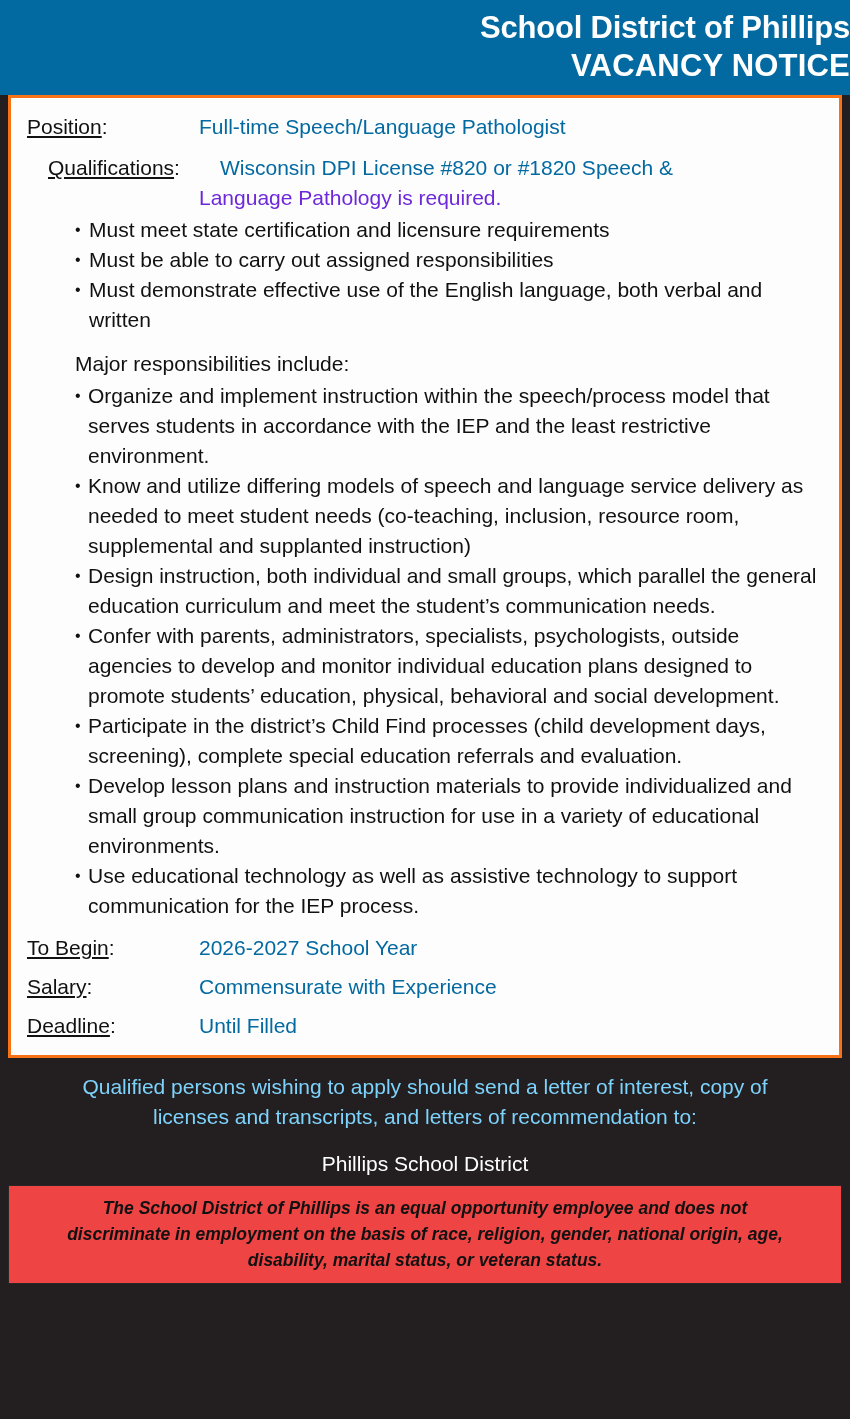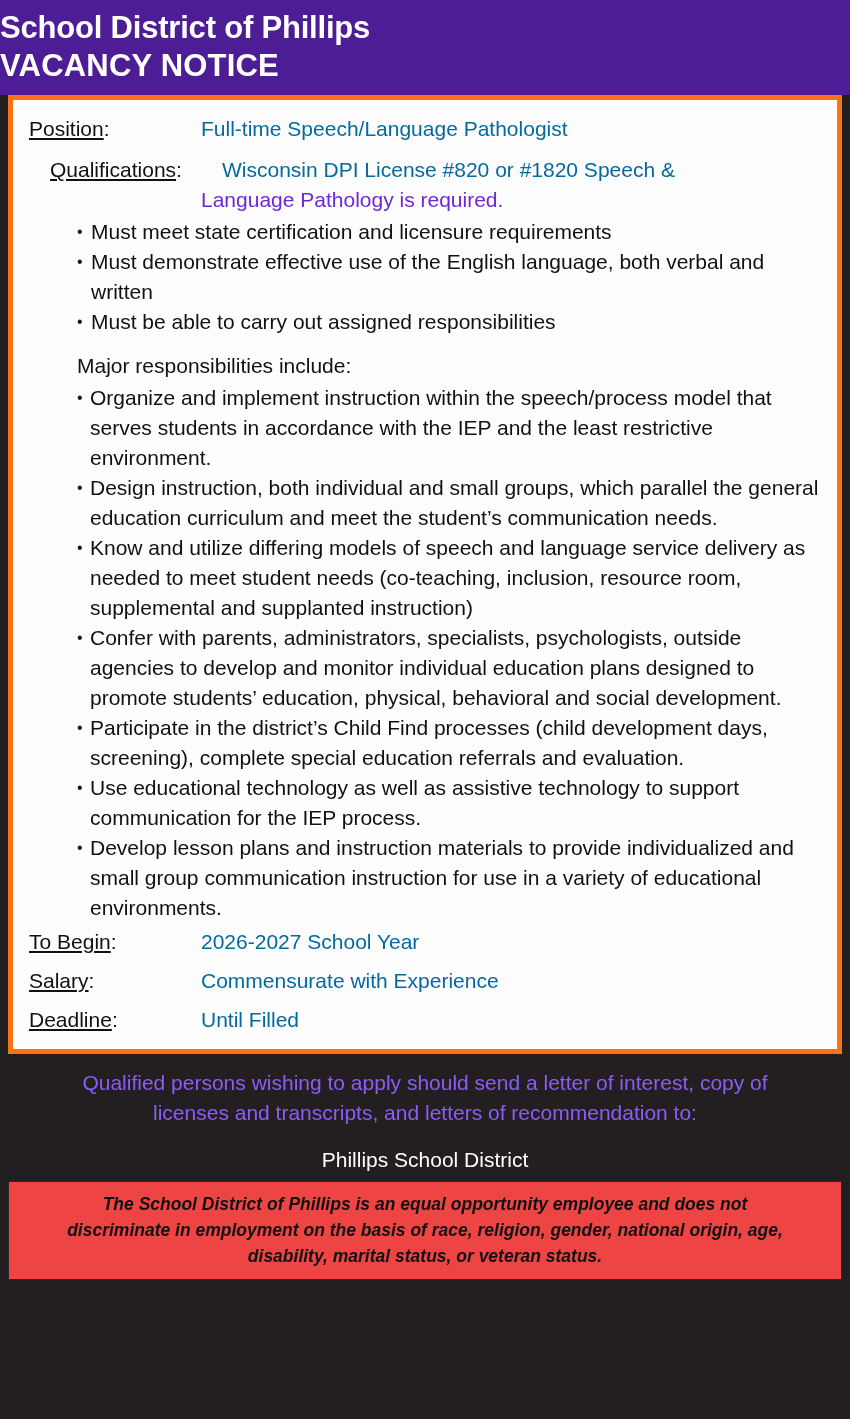--- a/index.html
+++ b/index.html
@@ -19,23 +19,23 @@
     width: 850px;
     height: 1419px;
     background: #231f20;
     box-sizing: border-box;
     display: flex;
     flex-direction: column;
   }
 
   
   .header {
-    text-align: left;
+    text-align: right;
     padding: 8px 0 10px 0;
-    background: #4c1d95;
+    background: #0369a1;
   }
   .header-line1 {
     font-size: 31px;
     font-weight: bold;
     line-height: 39px;
     letter-spacing: -0.2px;
     color: #ffffff;
     white-space: nowrap;
   }
   .header-line2 {
@@ -45,21 +45,21 @@
     letter-spacing: 0.2px;
     color: #ffffff;
     white-space: nowrap;
   }
 
   
   .panel {
     background: #fdfdfd;
     color: #111111;
     margin: 0 8px;
-    border: 5px solid #f97316;
+    border: 3px solid #f97316;
     box-sizing: border-box;
     padding: 14px 14px 12px 16px;
     flex: 0 0 auto;
   }
 
   .field-row {
     display: flex;
     align-items: baseline;
     font-size: 21px;
     line-height: 30px;
@@ -118,40 +118,40 @@
   }
 
   .section-heading {
     font-size: 21px;
     line-height: 30px;
     margin: 14px 0 0 48px;
     color: #111111;
   }
 
   .lower-fields {
-    margin-top: 4px;
+    margin-top: 12px;
   }
   .lower-fields .field-row {
     margin-bottom: 9px;
   }
   .lower-fields .field-row:last-child {
     margin-bottom: 2px;
   }
 
   
   .contact {
     background: #231f20;
     color: #ffffff;
     text-align: center;
     padding: 14px 18px 6px 18px;
   }
   .contact-lead {
     font-size: 21px;
     line-height: 30px;
-    color: #8b5cf6;
+    color: #7dd3fc;
   }
   .contact-gap { height: 17px; }
   .contact-name,
   .contact-org,
   .contact-addr {
     font-size: 21px;
     line-height: 30px;
     color: #ffffff;
   }
 
@@ -192,34 +192,34 @@
     </div>
 
     <div class="field-row tight">
       <div class="field-label"><span class="u">Qualifications</span><span>:</span></div>
       <div class="field-value">Wisconsin DPI License #820 or #1820 Speech &amp;</div>
     </div>
     <div class="field-value-cont">Language Pathology is required.</div>
 
     <ul class="bullet-list">
       <li>Must meet state certification and licensure requirements</li>
+      <li>Must be able to carry out assigned responsibilities</li>
       <li>Must demonstrate effective use of the English language, both verbal and written</li>
-      <li>Must be able to carry out assigned responsibilities</li>
     </ul>
 
     <div class="section-heading">Major responsibilities include:</div>
 
     <ul class="bullet-list main">
       <li>Organize and implement instruction within the speech/process model that serves students in accordance with the IEP and the least restrictive environment.</li>
+      <li>Know and utilize differing models of speech and language service delivery as needed to meet student needs (co-teaching, inclusion, resource room, supplemental and supplanted instruction)</li>
       <li>Design instruction, both individual and small groups, which parallel the general education curriculum and meet the student’s communication needs.</li>
-      <li>Know and utilize differing models of speech and language service delivery as needed to meet student needs (co-teaching, inclusion, resource room, supplemental and supplanted instruction)</li>
       <li>Confer with parents, administrators, specialists, psychologists, outside agencies to develop and monitor individual education plans designed to promote students’ education, physical, behavioral and social development.</li>
       <li>Participate in the district’s Child Find processes (child development days, screening), complete special education referrals and evaluation.</li>
+      <li>Develop lesson plans and instruction materials to provide individualized and small group communication instruction for use in a variety of educational environments.</li>
       <li>Use educational technology as well as assistive technology to support communication for the IEP process.</li>
-      <li>Develop lesson plans and instruction materials to provide individualized and small group communication instruction for use in a variety of educational environments.</li>
     </ul>
 
     <div class="lower-fields">
       <div class="field-row">
         <div class="field-label"><span class="u">To Begin</span><span>:</span></div>
         <div class="field-value">2026-2027 School Year</div>
       </div>
       <div class="field-row">
         <div class="field-label"><span class="u">Salary</span><span>:</span></div>
         <div class="field-value">Commensurate with Experience</div>

